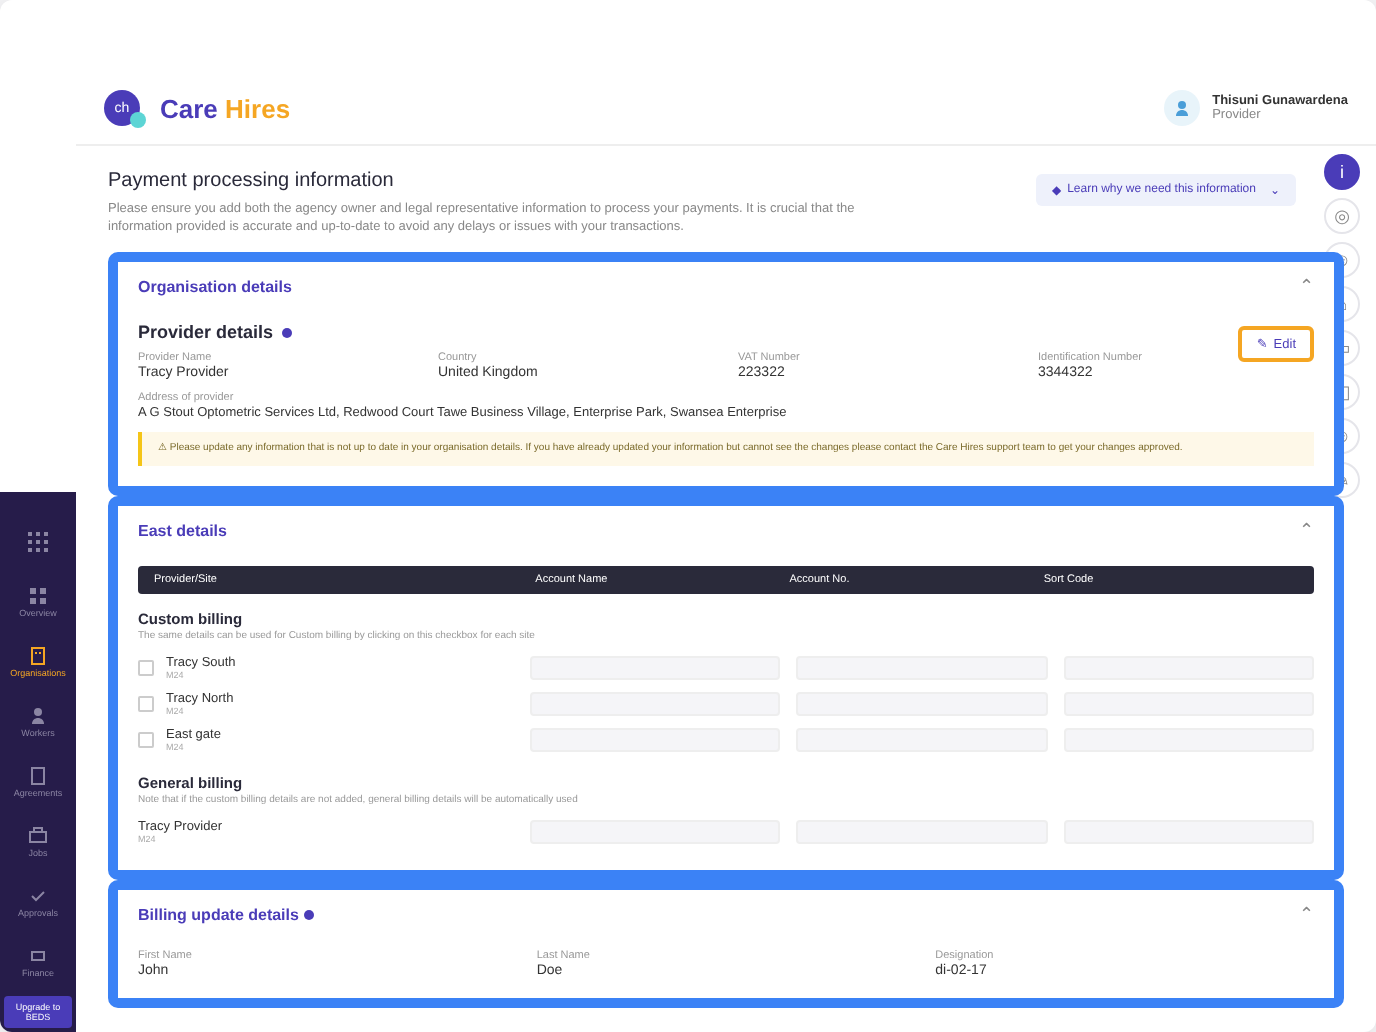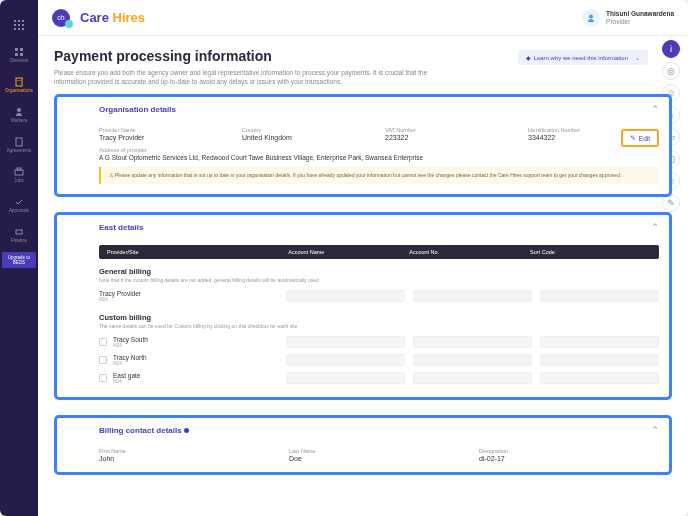--- a/index.html
+++ b/index.html
@@ -1,17 +1,17 @@
 <!DOCTYPE html>
 <html><head>
 <meta charset="utf-8">
 <style>
 * { box-sizing: border-box; margin: 0; padding: 0; }
 body { font-family: -apple-system, BlinkMacSystemFont, 'Segoe UI', Arial, sans-serif; background: #f3f3f5; font-size: 9px; }
-.app { display: flex; width: 688px; height: 516px; background: #fff; border-radius: 6px; overflow: hidden; box-shadow: 0 2px 12px rgba(0,0,0,0.08); }
+.app { display: flex; width: 688px; height: 516px; background: #fff; border-radius: 6px; overflow: hidden; box-shadow: 0 2px 12px rgba(0,0,0,0.08); align-items: flex-end; }
 
 .sidebar { width: 38px; background: #261c4a; display: flex; flex-direction: column; padding-top: 10px; }
 .side-ic { width: 38px; height: 30px; display: flex; flex-direction: column; align-items: center; justify-content: center; cursor: pointer; color: #8b85a3; }
 .side-ic svg { width: 10px; height: 10px; }
 .side-ic.active { color: #f5a623; }
 .side-ic span { font-size: 4.5px; margin-top: 2px; text-align: center; line-height: 1.1; }
 .side-spec { background: #4a3cb8; color: #fff; padding: 3px 2px; margin: 2px 2px; border-radius: 2px; font-size: 4.5px; text-align: center; }
 
 .main { flex: 1; display: flex; flex-direction: column; }
 .header { height: 36px; display: flex; align-items: center; padding: 0 14px; border-bottom: 1px solid #eee; }
@@ -20,31 +20,31 @@
 .brand { margin-left: 10px; font-size: 13px; font-weight: 600; }
 .brand .b1 { color: #4a3cb8; }
 .brand .b2 { color: #f5a623; }
 .hdr-right { margin-left: auto; display: flex; align-items: center; gap: 6px; }
 .avatar { width: 18px; height: 18px; background: #e8f4fa; border-radius: 50%; display: flex; align-items: center; justify-content: center; color: #4a9ed8; }
 .user-info { font-size: 6.5px; line-height: 1.2; }
 .user-info .nm { font-weight: 600; color: #333; }
 .user-info .rl { color: #888; }
 
 .content { flex: 1; padding: 12px 16px; overflow: auto; position: relative; }
-.ptitle { font-size: 14px; font-weight: 700; color: #2a2a3a; margin-bottom: 4px; }
+.ptitle { font-size: 10px; font-weight: 400; color: #2a2a3a; margin-bottom: 4px; }
 .pdesc { font-size: 6.5px; color: #888; line-height: 1.4; max-width: 380px; margin-bottom: 8px; }
 
 .info-pill { position: absolute; right: 40px; top: 14px; background: #eef1fb; color: #4a3cb8; font-size: 6px; padding: 4px 8px; border-radius: 3px; display: flex; align-items: center; gap: 3px; }
 .info-pill .ch { margin-left: 4px; }
 
 .right-rail { position: absolute; right: 8px; top: 4px; display: flex; flex-direction: column; gap: 4px; }
 .rail-ic { width: 18px; height: 18px; border-radius: 50%; background: #fff; border: 1px solid #e5e5ea; display: flex; align-items: center; justify-content: center; color: #888; }
 .rail-ic.primary { background: #4a3cb8; border-color: #4a3cb8; color: #fff; }
 
-.card { border: 3px solid #3b82f6; border-radius: 5px; margin-bottom: 15px; background: #fff; position: relative; padding-left: 32px; }
+.card { border: 5px solid #3b82f6; border-radius: 5px; margin-bottom: 0; background: #fff; position: relative; }
 .card-hdr { padding: 7px 10px; display: flex; align-items: center; justify-content: space-between; cursor: pointer; }
 .card-hdr h3 { font-size: 8px; font-weight: 600; color: #4a3cb8; }
 .chev { color: #888; font-size: 9px; }
 .card-body { padding: 6px 10px 10px; }
 
 .sub-title { font-size: 9px; font-weight: 700; color: #2a2a3a; display: flex; align-items: center; gap: 4px; margin-bottom: 5px; }
 .dot { width: 5px; height: 5px; background: #4a3cb8; border-radius: 50%; }
 .edit-btn { position: absolute; right: 10px; top: 32px; border: 2px solid #f5a623; color: #4a3cb8; font-size: 6.5px; padding: 3px 7px; border-radius: 3px; background: #fff; display: flex; align-items: center; gap: 3px; }
 
 .grid4 { display: grid; grid-template-columns: repeat(4, 1fr); gap: 8px 12px; margin-bottom: 6px; }
@@ -172,20 +172,24 @@
       <div class="ptitle">Payment processing information</div>
       <div class="pdesc">Please ensure you add both the agency owner and legal representative information to process your payments. It is crucial that the information provided is accurate and up-to-date to avoid any delays or issues with your transactions.</div>
       <div class="info-pill">◆ <span>Learn why we need this information</span><span class="ch">⌄</span></div>
 
       <div class="card">
         <div class="card-hdr">
           <h3>Organisation details</h3>
           <span class="chev">⌃</span>
         </div>
         <div class="card-body">
+          <div class="sub-title">
+              <span>Provider details</span>
+              <span class="dot"></span>
+            </div>
           <button class="edit-btn">✎ <span>Edit</span></button>
 
           <div class="grid4">
             <div>
                 <div class="fld-lbl">Provider Name</div>
                 <div class="fld-val">Tracy Provider</div>
               </div>
             <div>
                 <div class="fld-lbl">Country</div>
                 <div class="fld-val">United Kingdom</div>
@@ -212,34 +216,20 @@
         <div class="card-hdr">
           <h3>East details</h3>
           <span class="chev">⌃</span>
         </div>
         <div class="card-body">
           <div class="bank-thead">
             <div>Provider/Site</div>
             <div>Account Name</div>
             <div>Account No.</div>
             <div>Sort Code</div>
-          </div>
-
-          <div class="bank-sec">
-            <div class="bank-sec-t">General billing</div>
-            <div class="bank-sec-d">Note that if the custom billing details are not added, general billing details will be automatically used</div>
-            <div class="bank-row">
-              <div>
-                  <div class="bank-name">Tracy Provider</div>
-                  <div class="bank-sub">M24</div>
-                </div>
-              <div class="inp"></div>
-              <div class="inp"></div>
-              <div class="inp"></div>
-            </div>
           </div>
 
           <div class="bank-sec">
             <div class="bank-sec-t">Custom billing</div>
             <div class="bank-sec-d">The same details can be used for Custom billing by clicking on this checkbox for each site</div>
             <div class="bank-row cb">
               <div class="bank-label-wrap">
                   <div class="chk"></div>
                   <div>
                     <div class="bank-name">Tracy South</div>
@@ -268,26 +258,40 @@
                   <div>
                     <div class="bank-name">East gate</div>
                     <div class="bank-sub">M24</div>
                   </div>
                 </div>
               <div class="inp"></div>
               <div class="inp"></div>
               <div class="inp"></div>
             </div>
           </div>
+
+          <div class="bank-sec">
+            <div class="bank-sec-t">General billing</div>
+            <div class="bank-sec-d">Note that if the custom billing details are not added, general billing details will be automatically used</div>
+            <div class="bank-row">
+              <div>
+                  <div class="bank-name">Tracy Provider</div>
+                  <div class="bank-sub">M24</div>
+                </div>
+              <div class="inp"></div>
+              <div class="inp"></div>
+              <div class="inp"></div>
+            </div>
+          </div>
         </div>
       </div>
 
       <div class="card">
         <div class="card-hdr">
-          <h3><span>Billing contact details</span> <span class="dot" style="display:inline-block"></span></h3>
+          <h3><span>Billing update details</span> <span class="dot" style="display:inline-block"></span></h3>
           <span class="chev">⌃</span>
         </div>
         <div class="card-body">
           <div class="billing-body">
             <div>
                 <div class="fld-lbl">First Name</div>
                 <div class="fld-val">John</div>
               </div>
             <div>
                 <div class="fld-lbl">Last Name</div>

